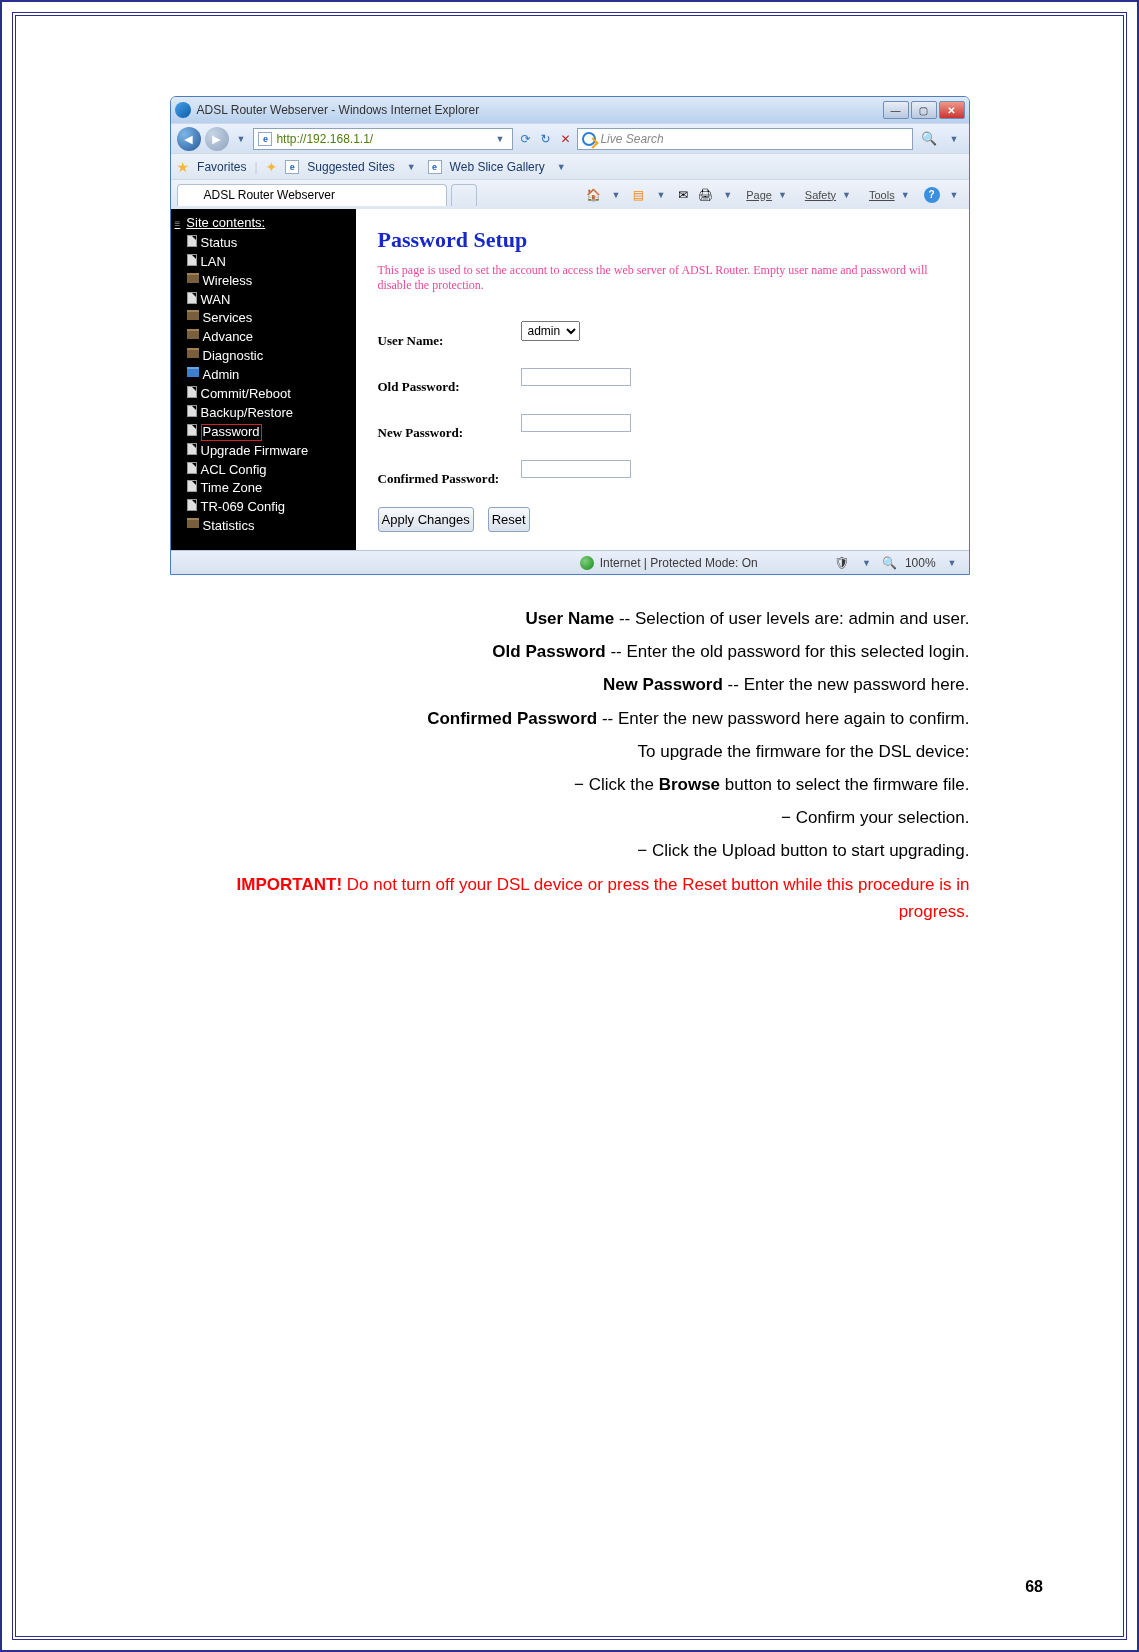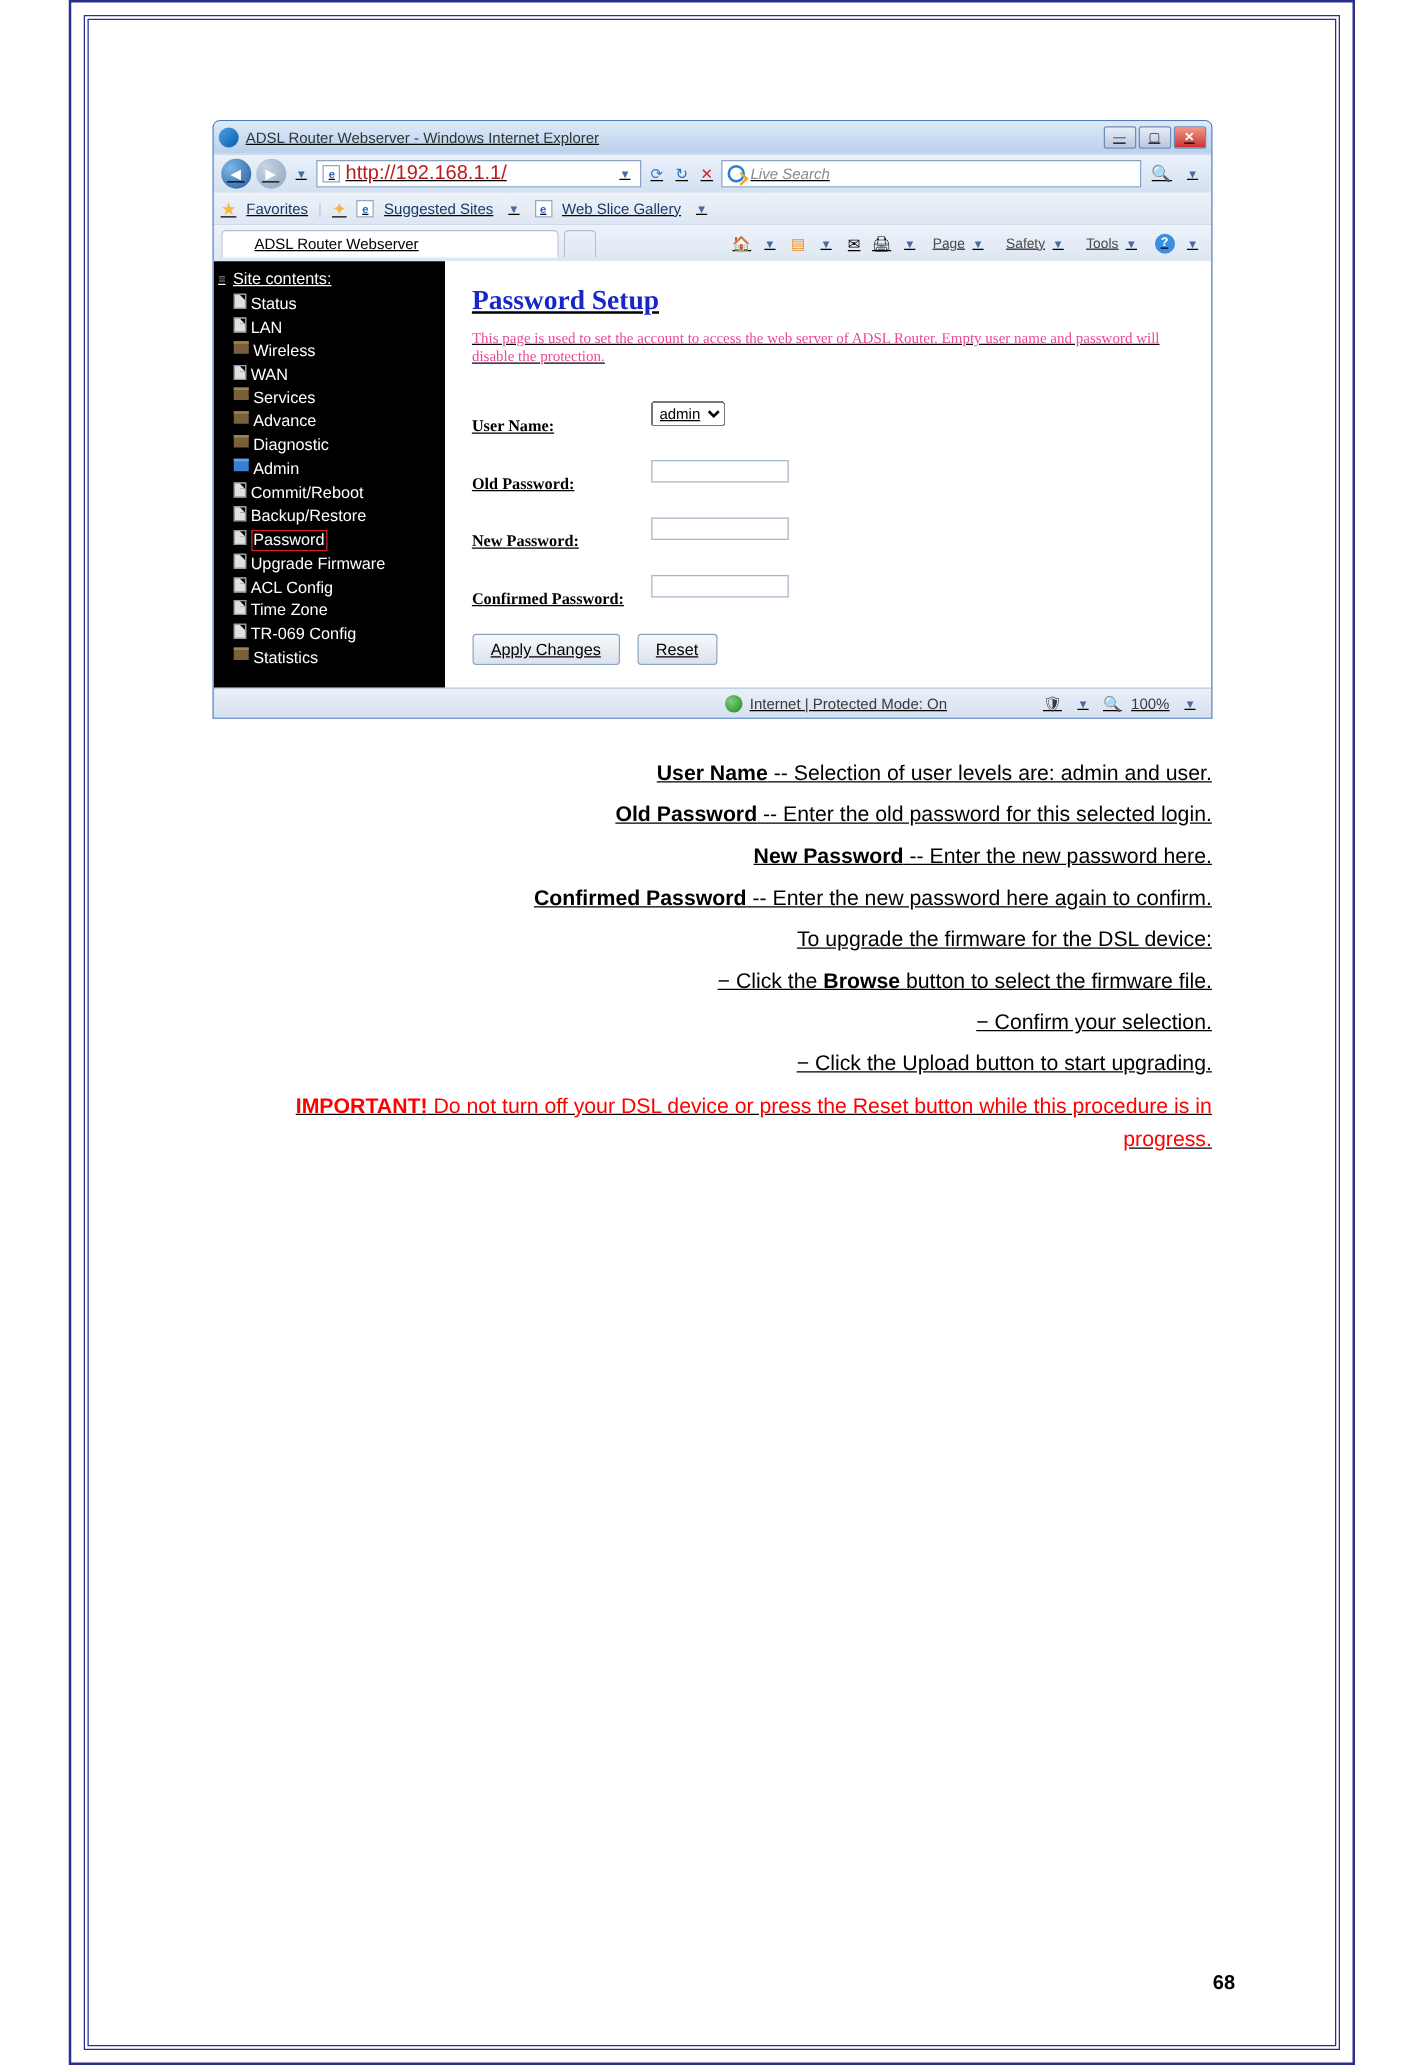--- a/index.html
+++ b/index.html
@@ -2,28 +2,27 @@
 <html><head>
 <meta charset="utf-8">
 <style>
   * { box-sizing: border-box; }
   body {
     margin: 0;
     font-family: Arial, sans-serif;
     background: #fff;
   }
   .page-outer {
-    width: 1029px;
+    width: 1139px;
     height: 1652px;
     border: 2px solid #2b2f8c;
     padding: 10px;
     margin: 0 auto;
     position: relative;
     background: #fff;
-    text-decoration: underline;
   }
   .page-inner {
     width: 100%;
     height: 100%;
     border: 4px double #2b2f8c;
     position: relative;
     padding: 80px 60px 40px 60px;
   }
   .screenshot-wrap {
     width: 800px;
@@ -75,21 +74,21 @@
   .addrbar {
     flex: 0 0 260px; height:22px;
     background:#fff; border:1px solid #8aa2c2;
     display:flex; align-items:center; padding:0 4px; gap:4px;
   }
   .favicon {
     width:14px; height:14px;
     background:#fff; border:1px solid #94a9c4;
     display:flex; align-items:center; justify-content:center; font-size:9px; color:#2065c0; font-weight:bold;
   }
-  .addr-text { color:#b91c1c; font-size:16px; flex:1;}
+  .addr-text { color:#4d7c0f; font-size:12px; flex:1;}
   .tb-btn {
     height:20px; padding:0 4px;
     display:flex; align-items:center; gap:2px;
     color:#3a598a; font-size:11px;
   }
   .tb-icon { width:16px; height:16px; display:inline-flex; align-items:center; justify-content:center; font-size:12px;}
   .searchbar {
     flex:1; height:22px; border:1px solid #8aa2c2; background:#fff;
     display:flex; align-items:center; padding:0 4px;
   }
@@ -142,21 +141,21 @@
   .main-panel h1 {
     color:#1828c8; font-size:22px; font-weight:bold; margin:0 0 10px 0; font-family:"Times New Roman",serif;
   }
   .main-panel .desc { font-size:12px; color:#ec4899; margin-bottom:20px; }
   .form-row { display:flex; align-items:center; gap:8px; margin-bottom:10px; font-size:13px;}
   .form-row .lbl { width:135px; font-weight:bold;margin-top:20px;}
   .form-row select { font-size:12px; padding:1px 2px;}
   .form-row input[type=text]{ width:110px; height:18px; border:1px solid #a7b5c9;}
   .btnrow { margin-top:20px; display:flex; gap:14px;}
   .btnrow button {
-    font-size:13px; padding:4px 14px;
+    font-size:13px; padding:4px 3px;
     background: linear-gradient(to bottom,#f7f9fc,#dbe2ec);
     border:1px solid #8ea3bf; border-radius:3px;
     font-family: Arial, sans-serif;
   }
   .statusbar {
     background:linear-gradient(to bottom,#eaf0fa,#d7e1ef);
     height:24px; border-top:1px solid #b7c5d8;
     display:flex; align-items:center; padding:0 8px; gap:8px; font-size:12px; color:#3a3a3a;
   }
   .statusbar .left { flex:1; display:flex; align-items:center; gap:6px; justify-content:center;}

